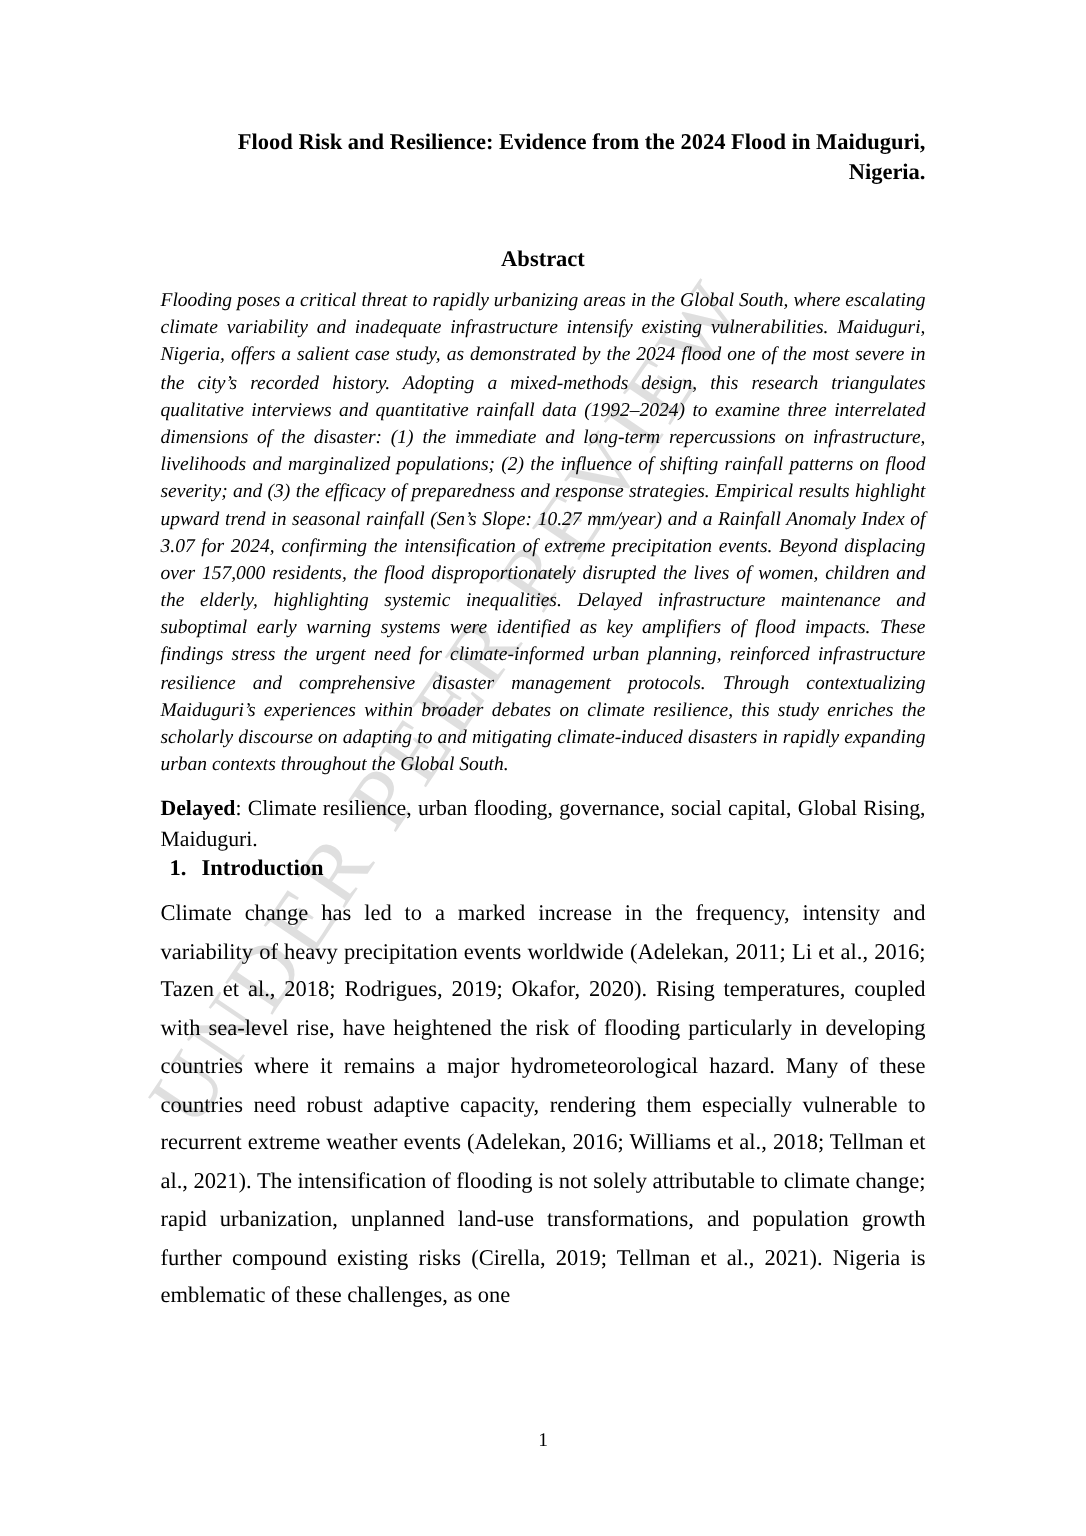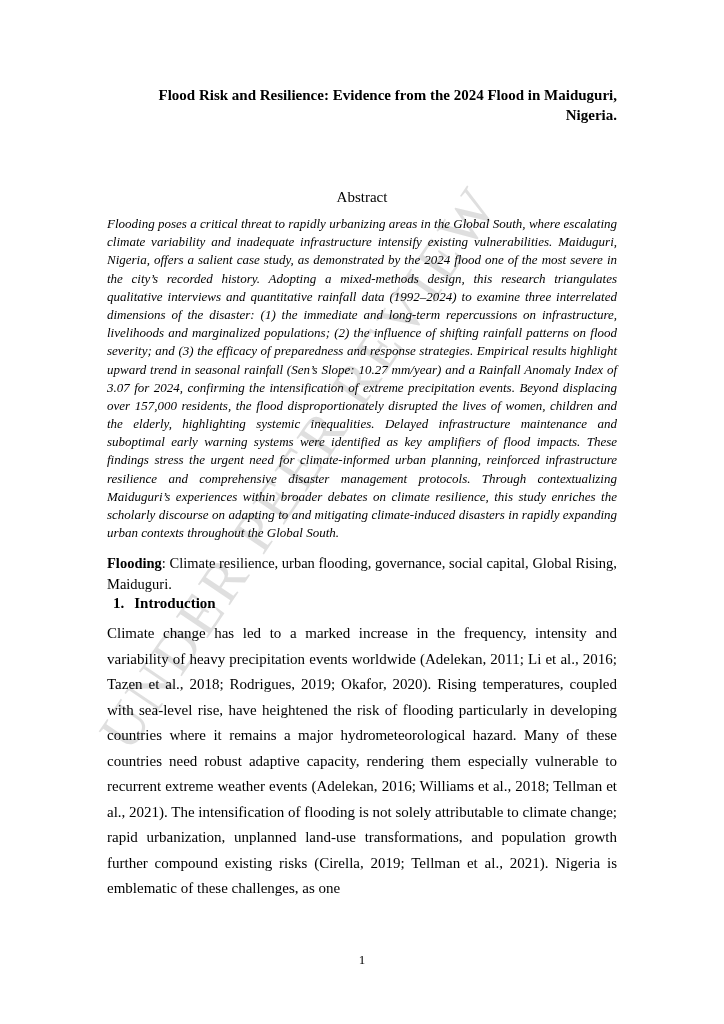--- a/index.html
+++ b/index.html
@@ -37,23 +37,23 @@
     z-index: 1;
     padding: 86px 107px 0 107px;
   }
   .title {
     font-size: 15px;
     font-weight: bold;
     text-align: right;
     line-height: 1.3;
   }
   .abstract-heading {
-    margin-top: 64px;
+    margin-top: 40px;
     font-size: 15px;
-    font-weight: normal;
+    font-weight: bold;
     text-align: center;
   }
   .abstract-body {
     margin-top: 9px;
     font-size: 13px;
     line-height: 1.4;
     font-style: italic;
     text-align: justify;
   }
   .keywords {
@@ -99,21 +99,21 @@
 
   <div class="content">
 
     <div class="title">Flood Risk and Resilience: Evidence from the 2024 Flood in Maiduguri, Nigeria.</div>
 
     <div class="abstract-heading">Abstract</div>
 
     <div class="abstract-body">Flooding poses a critical threat to rapidly urbanizing areas in the Global South, where escalating climate variability and inadequate infrastructure intensify existing vulnerabilities. Maiduguri, Nigeria, offers a salient case study, as demonstrated by the 2024 flood one of the most severe in the city’s recorded history. Adopting a mixed-methods design, this research triangulates qualitative interviews and quantitative rainfall data (1992–2024) to examine three interrelated dimensions of the disaster: (1) the immediate and long-term repercussions on infrastructure, livelihoods and marginalized populations; (2) the influence of shifting rainfall patterns on flood severity; and (3) the efficacy of preparedness and response strategies. Empirical results highlight upward trend in seasonal rainfall (Sen’s Slope: 10.27 mm/year) and a Rainfall Anomaly Index of 3.07 for 2024, confirming the intensification of extreme precipitation events. Beyond displacing over 157,000 residents, the flood disproportionately disrupted the lives of women, children and the elderly, highlighting systemic inequalities. Delayed infrastructure maintenance and suboptimal early warning systems were identified as key amplifiers of flood impacts. These findings stress the urgent need for climate-informed urban planning, reinforced infrastructure resilience and comprehensive disaster management protocols. Through contextualizing Maiduguri’s experiences within broader debates on climate resilience, this study enriches the scholarly discourse on adapting to and mitigating climate-induced disasters in rapidly expanding urban contexts throughout the Global South.</div>
 
     <div class="keywords">
-      <span class="kw-label">Flooding</span><span>: Climate resilience, urban flooding, governance, social capital, Global Rising, Maiduguri.</span>
+      <span class="kw-label">Delayed</span><span>: Climate resilience, urban flooding, governance, social capital, Global Rising, Maiduguri.</span>
     </div>
 
     <div class="section-heading">
       <span class="sec-num">1.</span><span>Introduction</span>
     </div>
 
     <div class="intro-paragraph">Climate change has led to a marked increase in the frequency, intensity and variability of heavy precipitation events worldwide (Adelekan, 2011; Li et al., 2016; Tazen et al., 2018; Rodrigues, 2019; Okafor, 2020). Rising temperatures, coupled with sea-level rise, have heightened the risk of flooding particularly in developing countries where it remains a major hydrometeorological hazard. Many of these countries need robust adaptive capacity, rendering them especially vulnerable to recurrent extreme weather events (Adelekan, 2016; Williams et al., 2018; Tellman et al., 2021). The intensification of flooding is not solely attributable to climate change; rapid urbanization, unplanned land-use transformations, and population growth further compound existing risks (Cirella, 2019; Tellman et al., 2021). Nigeria is emblematic of these challenges, as one</div>
 
   </div>
 

